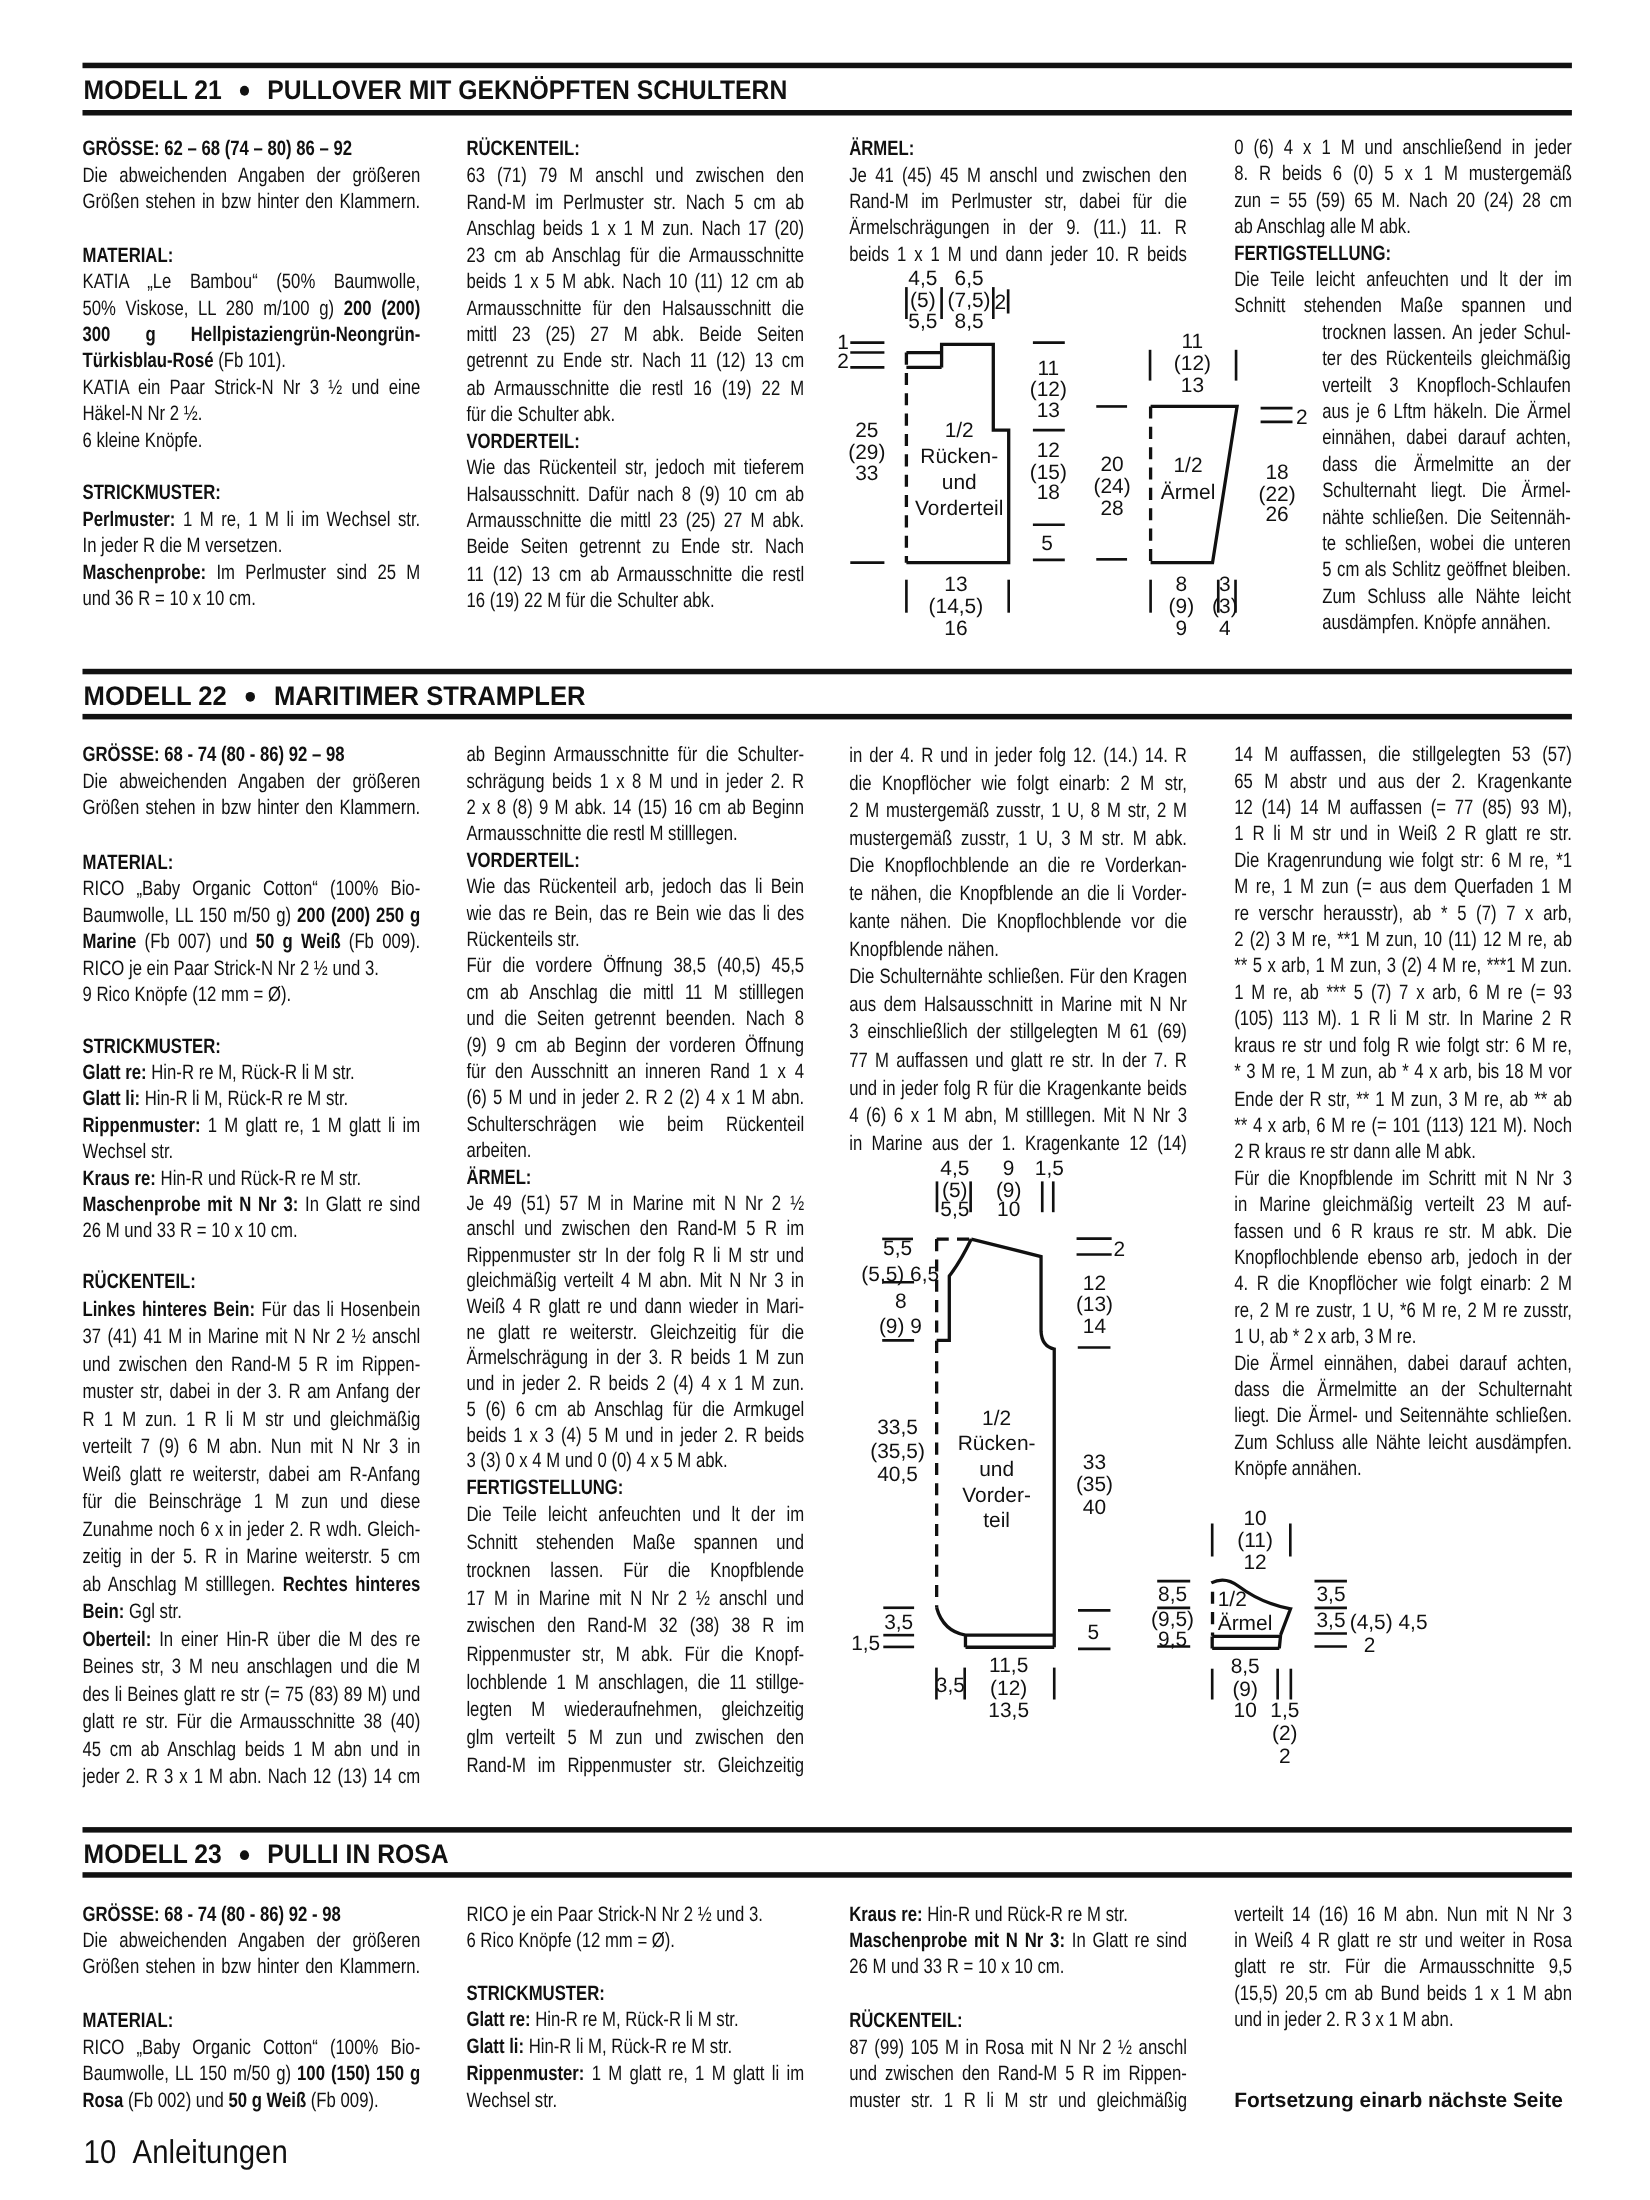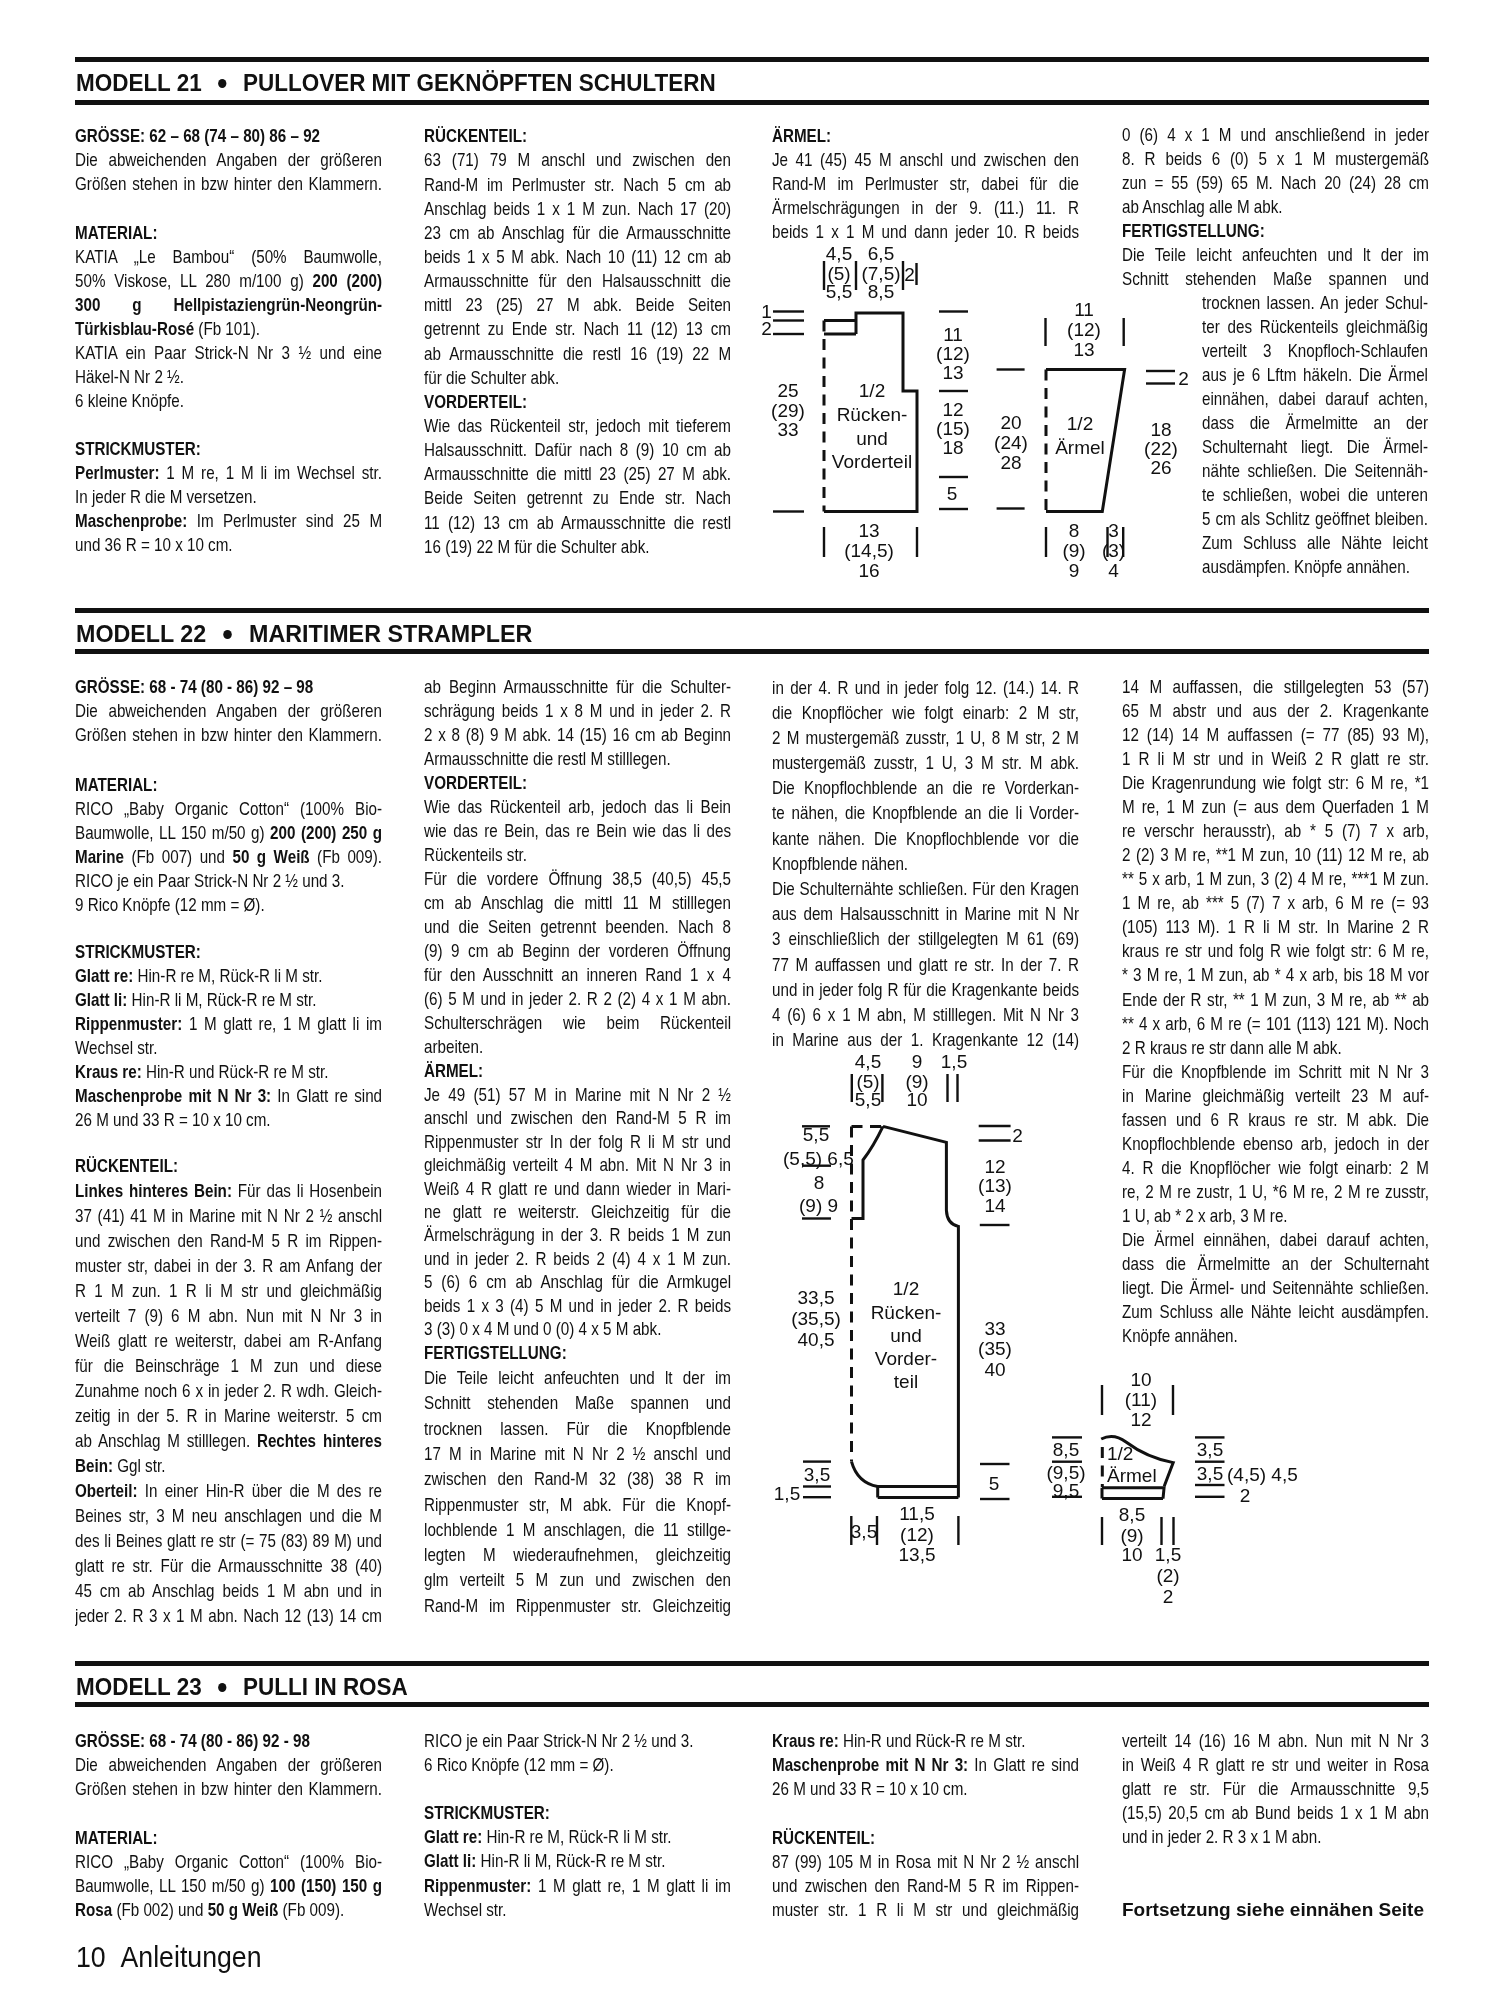--- a/index.html
+++ b/index.html
@@ -265,21 +265,21 @@
 <div class="lj" style="height:24.20px">muster str. 1 R li M str und gleichmäßig</div>
 </div>
 <div class="col" style="left:1122.0px;top:1729.5px;width:383.8px;font-size:19px;transform:scaleX(0.80)">
 <div class="lj" style="height:24.20px">verteilt 14 (16) 16 M abn. Nun mit N Nr 3</div>
 <div class="lj" style="height:24.20px">in Weiß 4 R glatt re str und weiter in Rosa</div>
 <div class="lj" style="height:24.20px">glatt re str. Für die Armausschnitte 9,5</div>
 <div class="lj" style="height:24.20px">(15,5) 20,5 cm ab Bund beids 1 x 1 M abn</div>
 <div class="ll" style="height:24.20px">und in jeder 2. R 3 x 1 M abn.</div>
 </div>
 <div class="col" style="left:1122px;top:1899.3px;width:307px;font-size:19px">
-    <div class="ll"><b>Fortsetzung siehe einnähen Seite</b></div>
+    <div class="ll"><b>Fortsetzung einarb nächste Seite</b></div>
   </div>
 <div style="position:absolute;left:76px;top:1940px;font-size:30px;transform:scaleX(0.89);transform-origin:0 0">10&nbsp;&nbsp;Anleitungen</div>
 <svg style="position:absolute;left:0;top:0" width="1500" height="2000" viewBox="0 0 1500 2000" font-family="'Liberation Sans',sans-serif" fill="#111">
 <g stroke="#111" fill="none">
 <path d="M 824,320.5 H 856 M 824,334 H 856 M 856,313 V 334 M 854.5,313 H 903 V 391 H 917 V 511.5 H 824" stroke-width="3.0"></path>
 <path d="M 824,320.5 V 511.5" stroke-width="3.0" stroke-dasharray="11 7.5"></path>
 <line x1="773.0" y1="311.5" x2="804.0" y2="311.5" stroke-width="2.4"></line>
 <line x1="773.0" y1="320.5" x2="804.0" y2="320.5" stroke-width="2.4"></line>
 <line x1="773.0" y1="334.0" x2="804.0" y2="334.0" stroke-width="2.4"></line>
 <line x1="773.0" y1="511.5" x2="804.0" y2="511.5" stroke-width="2.4"></line>

